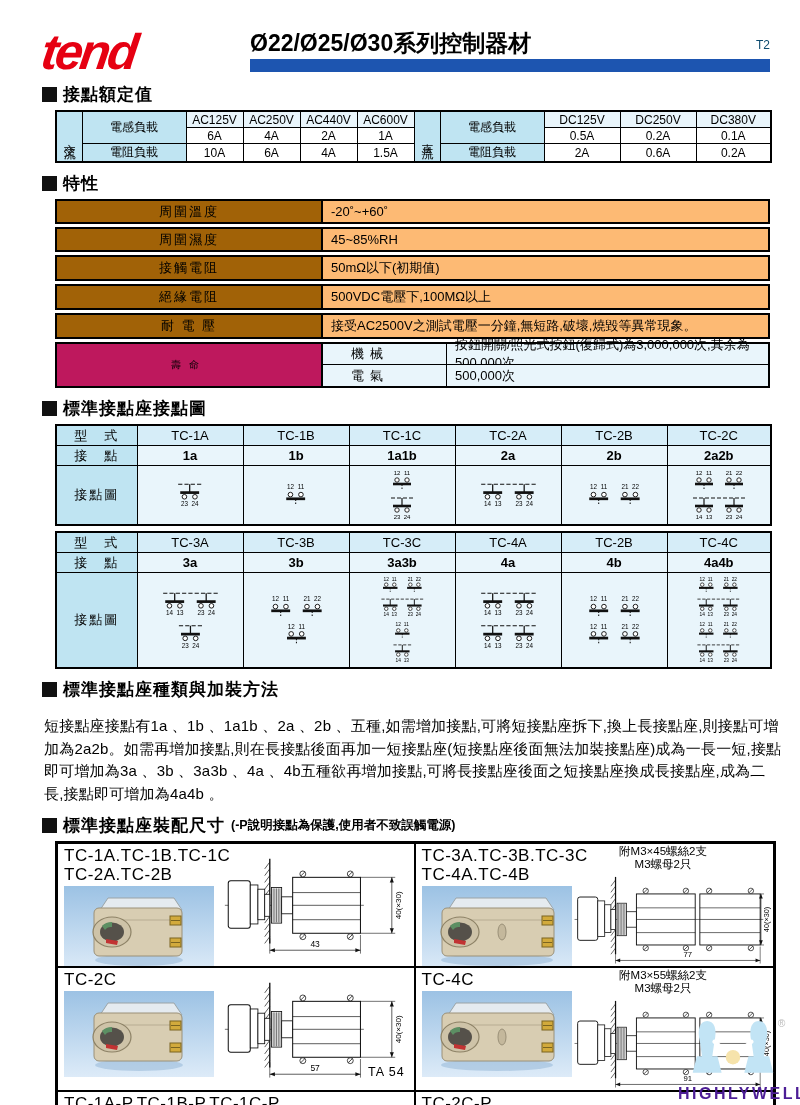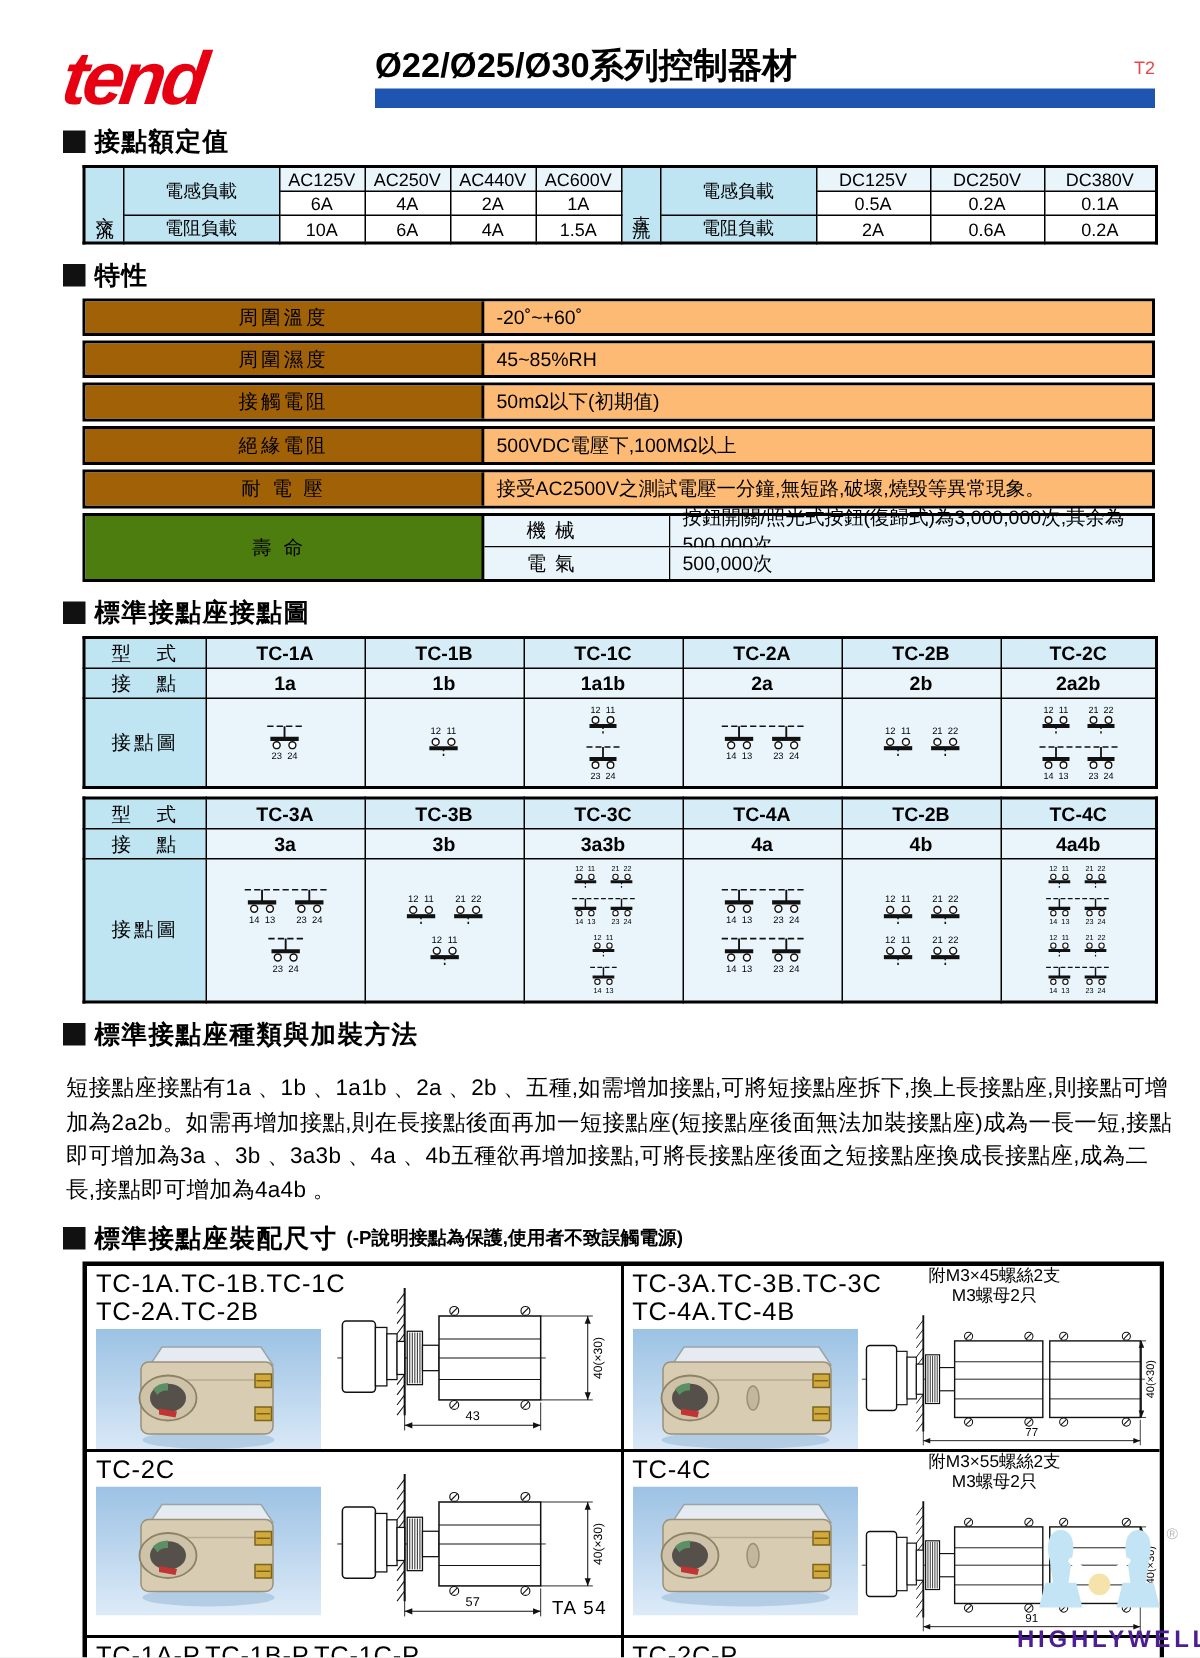--- a/index.html
+++ b/index.html
@@ -7,51 +7,51 @@
         font-family:"Liberation Sans","DejaVu Sans",sans-serif;color:#000;overflow:hidden;}
   .content{padding:30px 30px 0 42px;}
 
   
   .hdr{display:flex;align-items:flex-start;position:relative;margin-bottom:2px;}
   .tendlogo{font-style:italic;font-weight:bold;font-size:50px;line-height:44px;color:#e60012;
             letter-spacing:-3px;transform:skewX(-8deg);width:208px;flex:0 0 208px;}
   .titleblk{flex:1;}
   .ptitle{font-size:23px;font-weight:bold;letter-spacing:0px;line-height:26px;}
   .bluebar{height:13px;background:#1d55b0;margin-top:3px;}
-  .pagecode{position:absolute;right:0px;top:8px;font-size:12px;font-weight:normal;color:#ef4444;}
+  .pagecode{position:absolute;right:0px;top:8px;font-size:12px;font-weight:normal;color:#0c4a6e;}
 
   
   .sh{display:flex;align-items:center;margin:9px 0 4px 0;}
   .sh .sq{width:15px;height:15px;background:#111;margin-right:6px;flex:0 0 15px;}
   .sh .st{font-size:17px;font-weight:bold;letter-spacing:1px;}
   .sh .note{font-size:12.5px;font-weight:bold;margin-left:6px;letter-spacing:0;}
 
   
   table.rt{border-collapse:collapse;margin-left:13px;width:715px;table-layout:fixed;border:2px solid #000;}
   table.rt td{border:1px solid #000;font-size:12px;text-align:center;height:15px;padding:0;}
   td.lab{background:#bfe4f2;}
   td.hd{background:#e9f5fb;}
   td.val{background:#fff;}
   td.vlab{writing-mode:vertical-lr;text-orientation:upright;letter-spacing:3px;font-size:13px;}
 
   
   .chbox{border:2px solid #000;margin:0 0 3px 13px;width:711px;display:grid;grid-template-columns:266px 1fr;}
   .chbox .cl{background:#a16207;border-right:2px solid #000;font-size:13px;display:flex;align-items:center;justify-content:center;letter-spacing:2px;}
   .chbox .cv{background:#fdba74;font-size:13px;padding:2px 8px;display:flex;align-items:center;min-height:17px;}
   .lifebox{border:2px solid #000;margin:0 0 3px 13px;width:711px;display:grid;grid-template-columns:266px 124px 1fr;grid-auto-rows:21px;}
-  .lifebox .cl{grid-row:1/3;background:#4d7c0f;border-right:2px solid #000;font-size:13px;display:flex;align-items:center;justify-content:center;letter-spacing:8px;}
+  .lifebox .cl{grid-row:1/3;background:#be185d;border-right:2px solid #000;font-size:10px;display:flex;align-items:center;justify-content:center;letter-spacing:8px;}
   .lifebox .sl{background:#e9f5fb;border-right:1px solid #000;border-bottom:1px solid #000;font-size:13px;display:flex;align-items:center;padding-left:28px;letter-spacing:6px;}
   .lifebox .sv{background:#e9f5fb;border-bottom:1px solid #000;font-size:13px;display:flex;align-items:center;padding-left:8px;}
   .lifebox .nb{border-bottom:none;}
 
   
   table.ct{border-collapse:collapse;margin-left:13px;width:715px;table-layout:fixed;border:2px solid #000;}
   table.ct td{border:1px solid #000;font-size:13px;text-align:center;padding:0;}
   table.ct td.lab{background:#bfe4f2;letter-spacing:2px;height:19px;}
-  table.ct td.mod{background:#d6edf8;font-weight:bold;height:19px;}
+  table.ct td.mod{background:#d6edf8;font-weight:normal;height:19px;}
   table.ct td.pale{background:#e9f5fb;font-weight:bold;height:19px;}
   table.ct td.dcell{background:#e9f5fb;vertical-align:middle;}
   td.dcell.h0{height:58px;} td.dcell.h1{height:94px;}
   td.dcell svg{display:block;margin:0 auto;}
 
   
   .para{font-size:15px;line-height:1.5;margin:14px 0 4px 2px;width:740px;letter-spacing:0.2px;}
 
   
   .grid{width:715px;margin-left:13px;border:3px solid #000;display:grid;grid-template-columns:1fr 1fr;}

